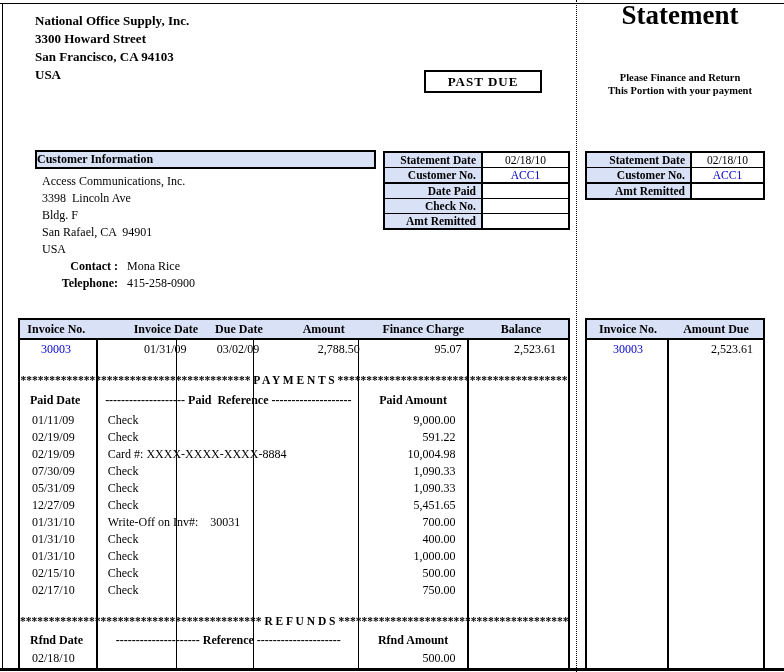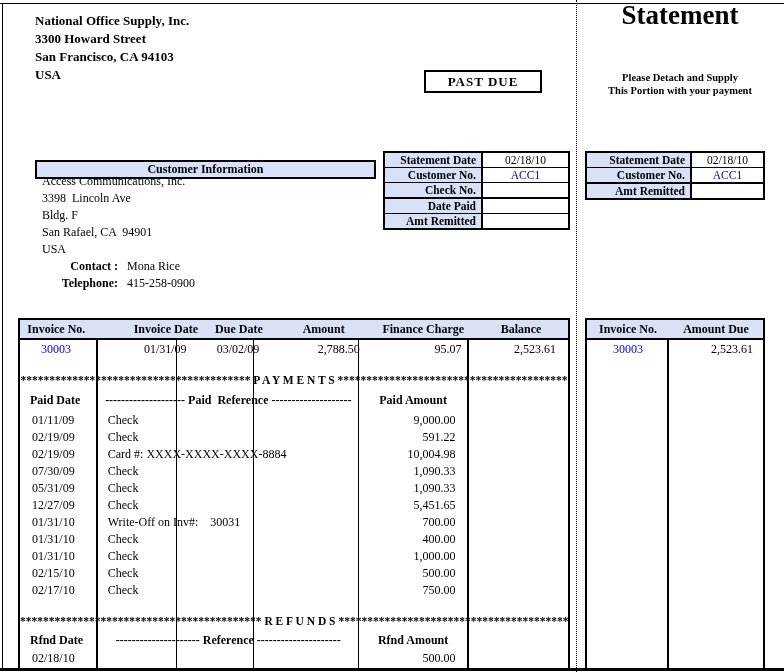--- a/index.html
+++ b/index.html
@@ -22,22 +22,22 @@
   .phone-line .val{padding-left:12px;font-weight:normal;}
   
   .pastdue{left:424px;top:70px;width:114px;height:19px;border:2px solid #000;
     text-align:center;font-weight:bold;font-size:13px;line-height:19px;letter-spacing:1px;}
   
   .stmt-title{left:576px;top:0px;width:208px;text-align:center;
     font-size:27px;font-weight:bold;}
   .detach{left:576px;top:71px;width:208px;text-align:center;
     font-size:10.5px;font-weight:bold;line-height:13px;}
   
-  .cust-header{left:35px;top:160px;width:337px;height:15px;border:2px solid #000;
-    background:var(--panel-blue);text-align:center;font-weight:bold;font-size:12px;line-height:15px;}
+  .cust-header{left:35px;top:150px;width:337px;height:15px;border:2px solid #000;
+    background:var(--panel-blue);text-align:left;font-weight:bold;font-size:12px;line-height:15px;}
   .cust-block{left:42px;top:173px;font-size:12px;line-height:17px;}
   .contact-row{display:flex;font-size:12px;line-height:17px;}
   .contact-row .lbl{width:76px;text-align:right;font-weight:bold;}
   .contact-row .val{padding-left:9px;}
   
   .info-table{border:2px solid #000;background:#fff;}
   .info-row{display:flex;height:14px;border-top:1px solid #000;}
   .info-row:first-child{border-top:none;}
   .info-row.heavy{border-top:2px solid #000;}
   .info-row .lbl{background:var(--panel-blue);font-weight:bold;font-size:11.5px;
@@ -87,21 +87,21 @@
     <div>National Office Supply, Inc.</div>
     <div>3300 Howard Street</div>
     <div>San Francisco, CA 94103</div>
     <div>USA</div>
   </div>
 
   <div class="abs pastdue">PAST DUE</div>
 
   <div class="abs stmt-title">Statement</div>
   <div class="abs detach">
-    <div>Please Detach and Supply</div>
+    <div>Please Finance and Return</div>
     <div>This Portion with your payment</div>
   </div>
 
   <div class="abs cust-header">Customer Information</div>
   <div class="abs cust-block">
     <div>Access Communications, Inc.</div>
     <div class="pre">3398  Lincoln Ave</div>
     <div>Bldg. F</div>
     <div class="pre">San Rafael, CA  94901</div>
     <div>USA</div>
@@ -117,26 +117,26 @@
 
   <div class="abs info-table mid-info">
     <div class="info-row">
       <div class="lbl">Statement Date</div>
       <div class="val">02/18/10</div>
     </div>
     <div class="info-row">
       <div class="lbl">Customer No.</div>
       <div class="val blue">ACC1</div>
     </div>
-    <div class="info-row">
-      <div class="lbl">Check No.</div>
-      <div class="val"></div>
-    </div>
     <div class="info-row heavy">
       <div class="lbl">Date Paid</div>
+      <div class="val"></div>
+    </div>
+    <div class="info-row">
+      <div class="lbl">Check No.</div>
       <div class="val"></div>
     </div>
     <div class="info-row">
       <div class="lbl">Amt Remitted</div>
       <div class="val"></div>
     </div>
   </div>
 
   <div class="abs info-table right-info">
     <div class="info-row">

